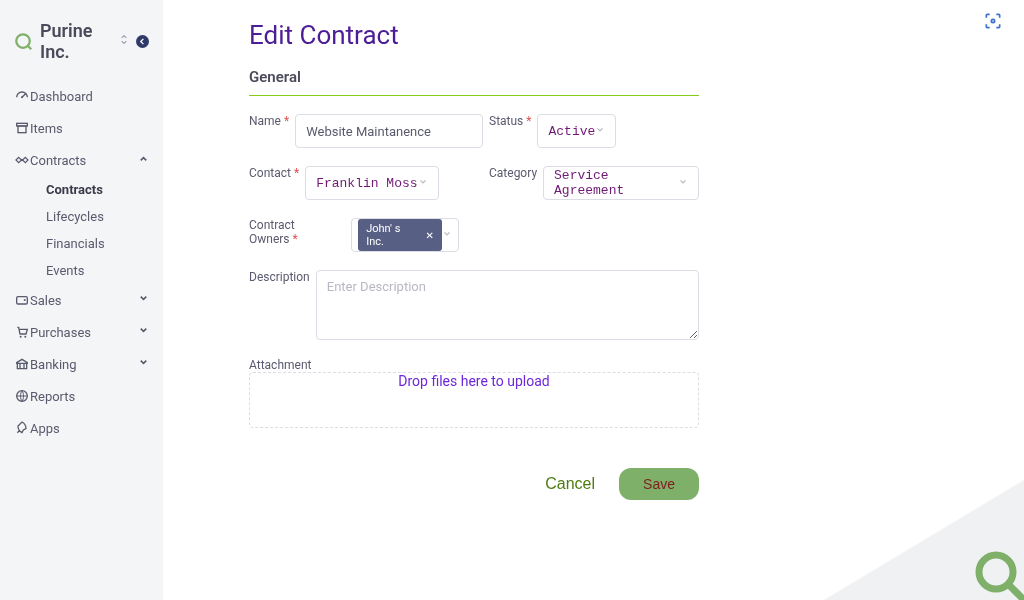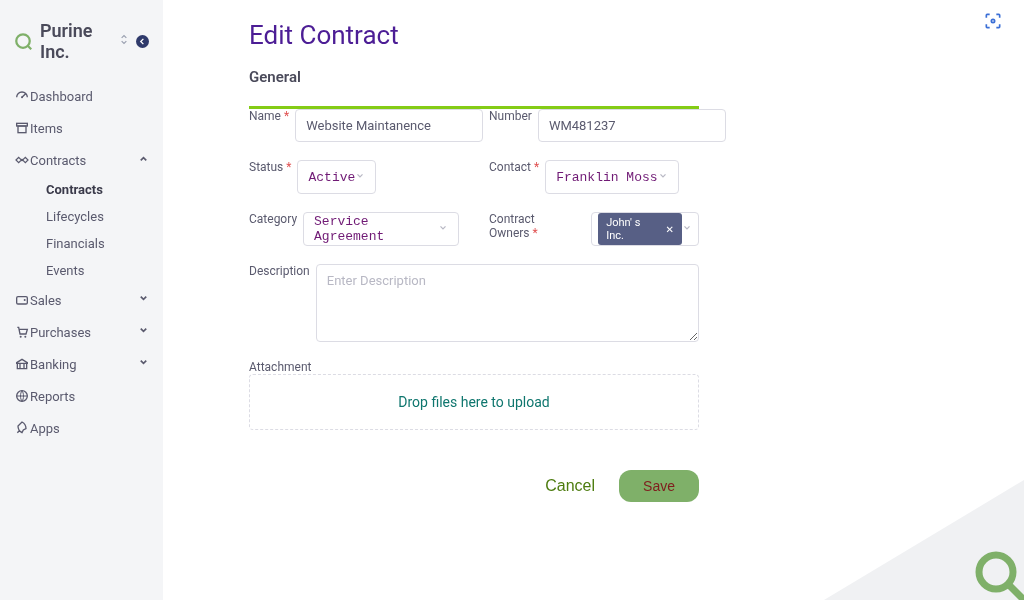--- a/index.html
+++ b/index.html
@@ -15,38 +15,38 @@
 .nav-item { display: flex; align-items: center; padding: 8px 14px; gap: 0; color: #5a5a6e; cursor: pointer; }
 .nav-item .icon { width: 16px; height: 16px; display: flex; align-items: center; justify-content: center; color: #5a5a6e; }
 .nav-item .label { flex: 1; font-size: 13px; }
 .nav-item .chev { color: #5a5a6e; font-size: 11px; }
 .sub-items { padding-left: 32px; }
 .sub-item { padding: 6px 14px; font-size: 13px; color: #5a5a6e; cursor: pointer; }
 .sub-item.active { font-weight: 700; color: #3a3a4a; }
 
 .main { position: absolute; left: 163px; top: 0; right: 0; bottom: 0; padding: 20px 40px 20px 86px; overflow-y: auto; }
 .page-title { font-size: 26px; font-weight: 400; color: #4c1d95; margin-bottom: 18px; }
-.section-title { font-size: 15px; font-weight: 600; color: #4a4a5a; padding-bottom: 20px; border-bottom: 3px solid #84cc16; width: 450px; }
+.section-title { font-size: 15px; font-weight: 600; color: #4a4a5a; padding-bottom: 9px; border-bottom: 1px solid #84cc16; margin-bottom: 18px; width: 450px; }
 
 .form-grid { display: grid; grid-template-columns: 210px 210px; column-gap: 30px; row-gap: 18px; width: 450px; }
 .form-field { display: flex; gap: 6px; }
 .form-field.full { grid-column: 1 / -1; }
 .field-label { font-size: 12px; color: #5a5a6e; }
 .field-label .req { color: #e05050; margin-left: 3px; }
 input.text-input, .select-box, textarea.text-area { border: 1px solid #dcdce4; border-radius: 4px; padding: 8px 10px; font-size: 13px; color: #5a5a6e; background: #fff; font-family: inherit; }
 .select-box { display: flex; align-items: center; justify-content: space-between; height: 34px; }
 .select-box .sel-val { color: #701a75; font-family: Liberation Mono, monospace; }
 .select-box .sel-chev { color: #b8b8c4; font-size: 10px; }
 .select-box.multi { padding: 5px 6px; height: 34px; }
 .chip { background: #575f85; color: #fff; border-radius: 3px; padding: 3px 8px; font-size: 11px; display: inline-flex; align-items: center; gap: 6px; }
 .chip .x { font-size: 10px; cursor: pointer; }
-textarea.text-area { height: 78px; resize: both; width: 100%; }
+textarea.text-area { height: 70px; resize: both; width: 100%; }
 textarea.text-area::placeholder { color: #b8b8c4; }
 
-.dropzone { border: 1px dashed #dcdce4; border-radius: 4px; height: 56px; display: flex; align-items: center; justify-content: center; color: #0f766e; font-size: 14px; width: 450px; }
+.dropzone { border: 1px dashed #dcdce4; border-radius: 4px; height: 56px; display: flex; justify-content: center; color: #6d28d9; font-size: 14px; width: 450px; }
 
 .actions { display: flex; justify-content: flex-end; gap: 24px; align-items: center; width: 450px; margin-top: 40px; }
 .btn-cancel { background: none; border: none; color: #4d7c0f; font-size: 16px; cursor: pointer; text-align: right; }
 .btn-save { background: #7fb069; border: none; color: #7f1d1d; font-size: 14px; padding: 8px 24px; border-radius: 12px; cursor: pointer; }
 
 .scan-btn { position: absolute; top: 10px; right: 20px; width: 22px; height: 22px; color: #3b6fd6; display: flex; align-items: center; justify-content: center; cursor: pointer; }
 
 .corner-accent { position: absolute; right: 0; bottom: 0; width: 200px; height: 120px; pointer-events: none; }
 </style>
 </head>
@@ -167,24 +167,20 @@
   <h1 class="page-title">Edit Contract</h1>
   <div class="section-title">General</div>
 
   <div class="form-grid">
 
     <div class="form-field">
       <label class="field-label"><span>Name</span><span class="req">*</span></label>
       <input class="text-input" type="text" value="Website Maintanence" style="">
     </div>
 
-    <div class="form-field">
-      <label class="field-label">Number</label>
-      <input class="text-input" type="text" value="WM481237" style="">
-    </div>
 
     <div class="form-field">
       <label class="field-label"><span>Status</span><span class="req">*</span></label>
       <div class="select-box">
         <span class="sel-val">Active</span>
         <span class="sel-chev"><svg viewBox="0 0 12 12" width="10" height="10">
               <path d="M3 4 L6 7 L9 4" fill="none" stroke="currentColor" stroke-width="1.5"></path>
             </svg></span>
       </div>
     </div>

